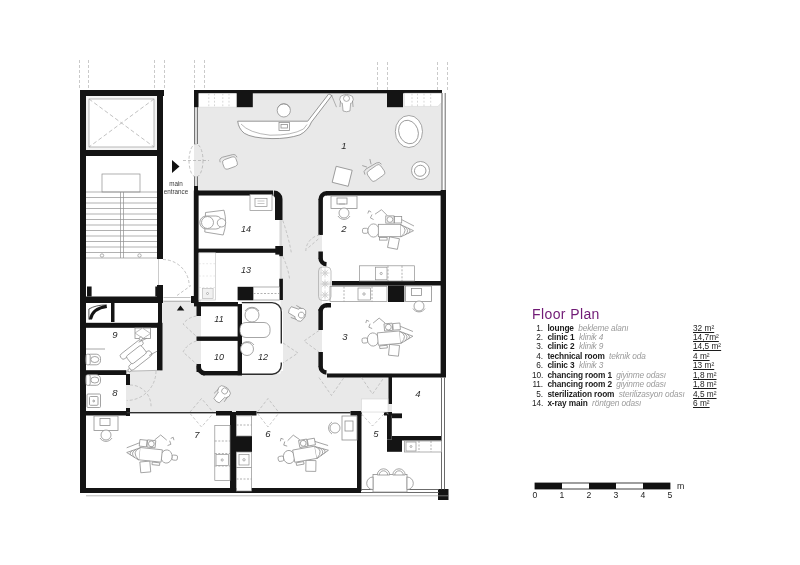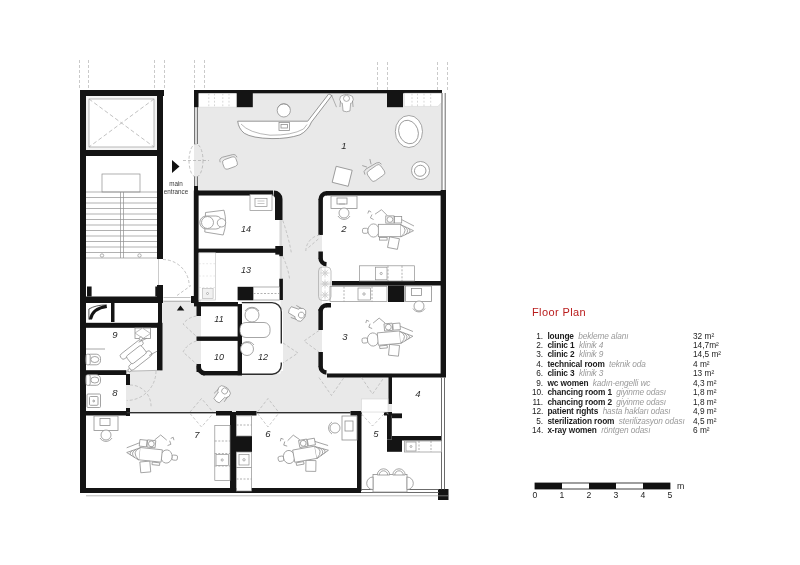--- a/index.html
+++ b/index.html
@@ -1,26 +1,26 @@
 <!DOCTYPE html>
 <html><head>
 <meta charset="utf-8">
 <style>
   html,body{margin:0;padding:0;background:#fff;}
   body{width:800px;height:565px;position:relative;font-family:"Liberation Sans",sans-serif;-webkit-font-smoothing:antialiased;}
   text{-webkit-font-smoothing:antialiased;}
   #plan{position:absolute;left:0;top:0;}
   .legend{position:absolute;left:532px;top:305.5px;width:230px;}
-  .lg-title{font-size:11px;color:#b91c1c;letter-spacing:0.4px;}
-  .lg-list{margin-top:14px;font-size:8.3px;color:#1c1c1c;letter-spacing:-0.12px;}
+  .lg-title{font-size:14px;color:#701a75;letter-spacing:0.4px;}
+  .lg-list{margin-top:2px;font-size:8.3px;color:#1c1c1c;letter-spacing:-0.12px;}
   .lg-row{height:9.46px;line-height:9.46px;white-space:nowrap;position:relative;}
   .lg-num{display:inline-block;width:11px;text-align:right;}
   .lg-name{font-weight:bold;}
   .lg-tr{font-style:italic;color:#9a9a9a;}
-  .lg-area{position:absolute;left:161px;top:0;letter-spacing:0;}
+  .lg-area{position:absolute;left:161px;top:0;letter-spacing:0;text-decoration:underline;}
 </style>
 </head>
 <body>
 <svg id="plan" width="800" height="565" viewBox="0 0 800 565" fill="none" stroke-linecap="butt">
 <defs>
 
 <g id="dchair" stroke="#8c8c8c" stroke-width="0.75" fill="#fff">
   <rect x="-11" y="-2.2" width="5.5" height="5" rx="1.5"></rect>
   <ellipse cx="0" cy="0" rx="5.6" ry="6.6"></ellipse>
   <rect x="4.8" y="-6.2" width="22.5" height="12.4"></rect>
@@ -588,26 +588,24 @@
 <div class="legend">
 
   <div class="lg-title">Floor Plan</div>
 
   <div class="lg-list">
     <div class="lg-row"><span class="lg-num">1.</span>&nbsp; <span class="lg-name">lounge</span>&nbsp; <span class="lg-tr">bekleme alanı</span><span class="lg-area">32 m²</span></div>
     <div class="lg-row"><span class="lg-num">2.</span>&nbsp; <span class="lg-name">clinic 1</span>&nbsp; <span class="lg-tr">klinik 4</span><span class="lg-area">14,7m²</span></div>
     <div class="lg-row"><span class="lg-num">3.</span>&nbsp; <span class="lg-name">clinic 2</span>&nbsp; <span class="lg-tr">klinik 9</span><span class="lg-area">14,5 m²</span></div>
     <div class="lg-row"><span class="lg-num">4.</span>&nbsp; <span class="lg-name">technical room</span>&nbsp; <span class="lg-tr">teknik oda</span><span class="lg-area">4 m²</span></div>
     <div class="lg-row"><span class="lg-num">6.</span>&nbsp; <span class="lg-name">clinic 3</span>&nbsp; <span class="lg-tr">klinik 3</span><span class="lg-area">13 m²</span></div>
-    <div class="lg-row"><span class="lg-num">9.</span>&nbsp; <span class="lg-name">wc women</span>&nbsp; <span class="lg-tr">kadın-engelli wc</span><span class="lg-area">4,3 m²</span></div>
     <div class="lg-row"><span class="lg-num">10.</span>&nbsp; <span class="lg-name">chancing room 1</span>&nbsp; <span class="lg-tr">giyinme odası</span><span class="lg-area">1,8 m²</span></div>
     <div class="lg-row"><span class="lg-num">11.</span>&nbsp; <span class="lg-name">chancing room 2</span>&nbsp; <span class="lg-tr">giyinme odası</span><span class="lg-area">1,8 m²</span></div>
-    <div class="lg-row"><span class="lg-num">12.</span>&nbsp; <span class="lg-name">patient rights</span>&nbsp; <span class="lg-tr">hasta hakları odası</span><span class="lg-area">4,9 m²</span></div>
     <div class="lg-row"><span class="lg-num">5.</span>&nbsp; <span class="lg-name">sterilization room</span>&nbsp; <span class="lg-tr">sterilizasyon odası</span><span class="lg-area">4,5 m²</span></div>
-    <div class="lg-row"><span class="lg-num">14.</span>&nbsp; <span class="lg-name">x-ray women</span>&nbsp; <span class="lg-tr">röntgen odası</span><span class="lg-area">6 m²</span></div>
+    <div class="lg-row"><span class="lg-num">14.</span>&nbsp; <span class="lg-name">x-ray main</span>&nbsp; <span class="lg-tr">röntgen odası</span><span class="lg-area">6 m²</span></div>
   </div>
 </div>
 
 <svg width="180" height="30" viewBox="0 0 180 30" style="position:absolute;left:528px;top:478px;">
 
   <g>
     <rect x="7" y="5" width="135" height="6" fill="#fff" stroke="#111" stroke-width="0.8"></rect>
     <rect x="7" y="5" width="27" height="6" fill="#111"></rect>
     <rect x="61" y="5" width="27" height="6" fill="#111"></rect>
     <rect x="115" y="5" width="27" height="6" fill="#111"></rect>

